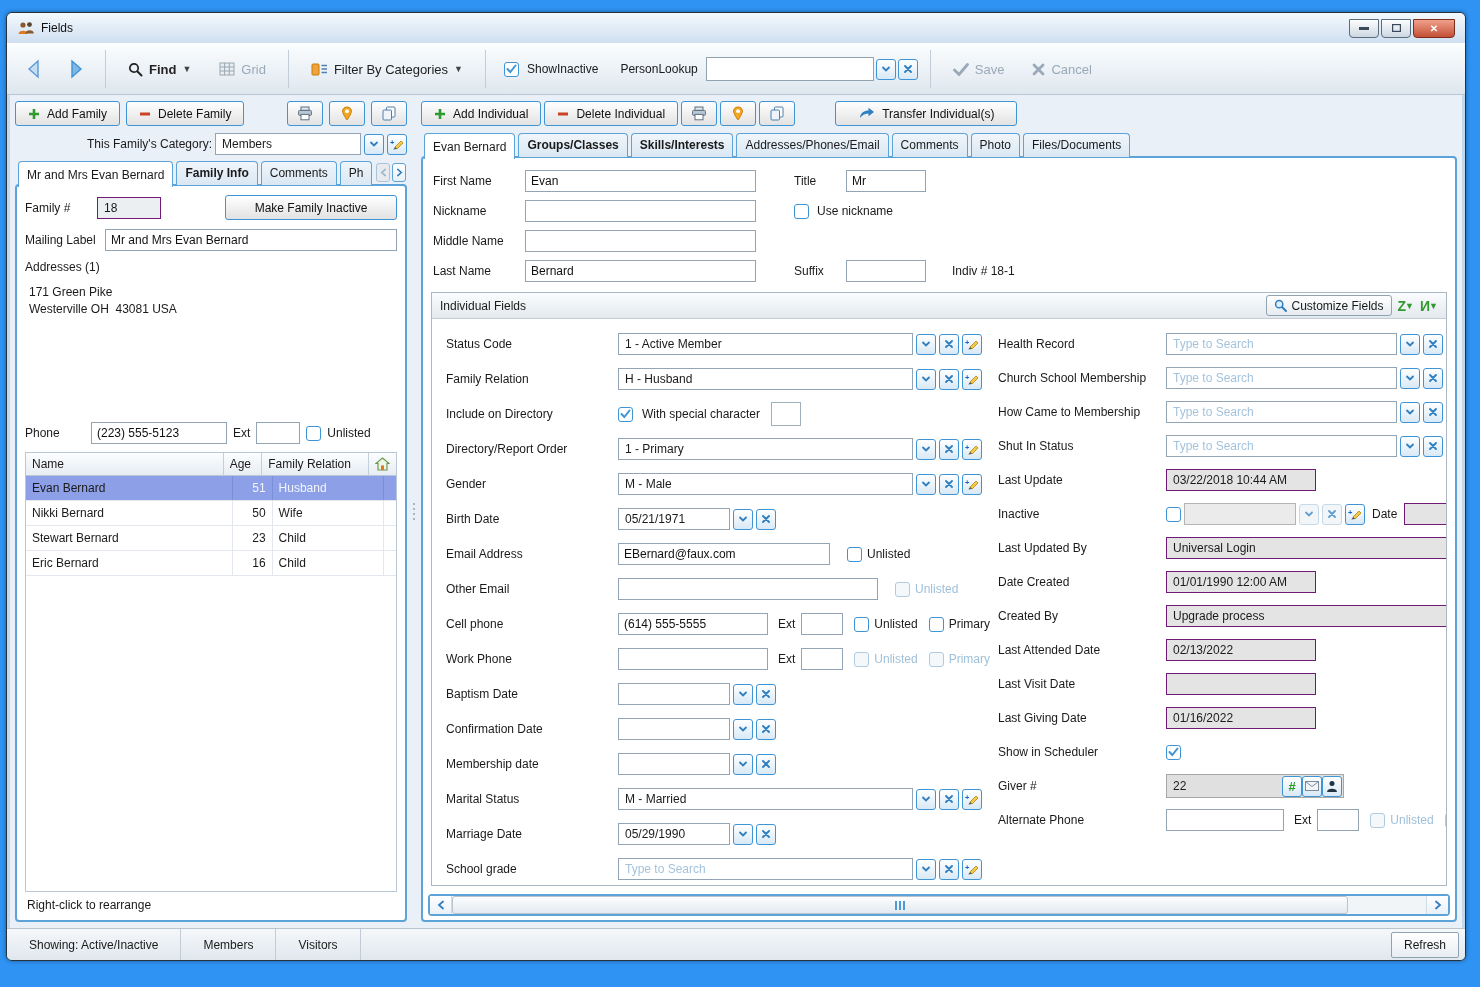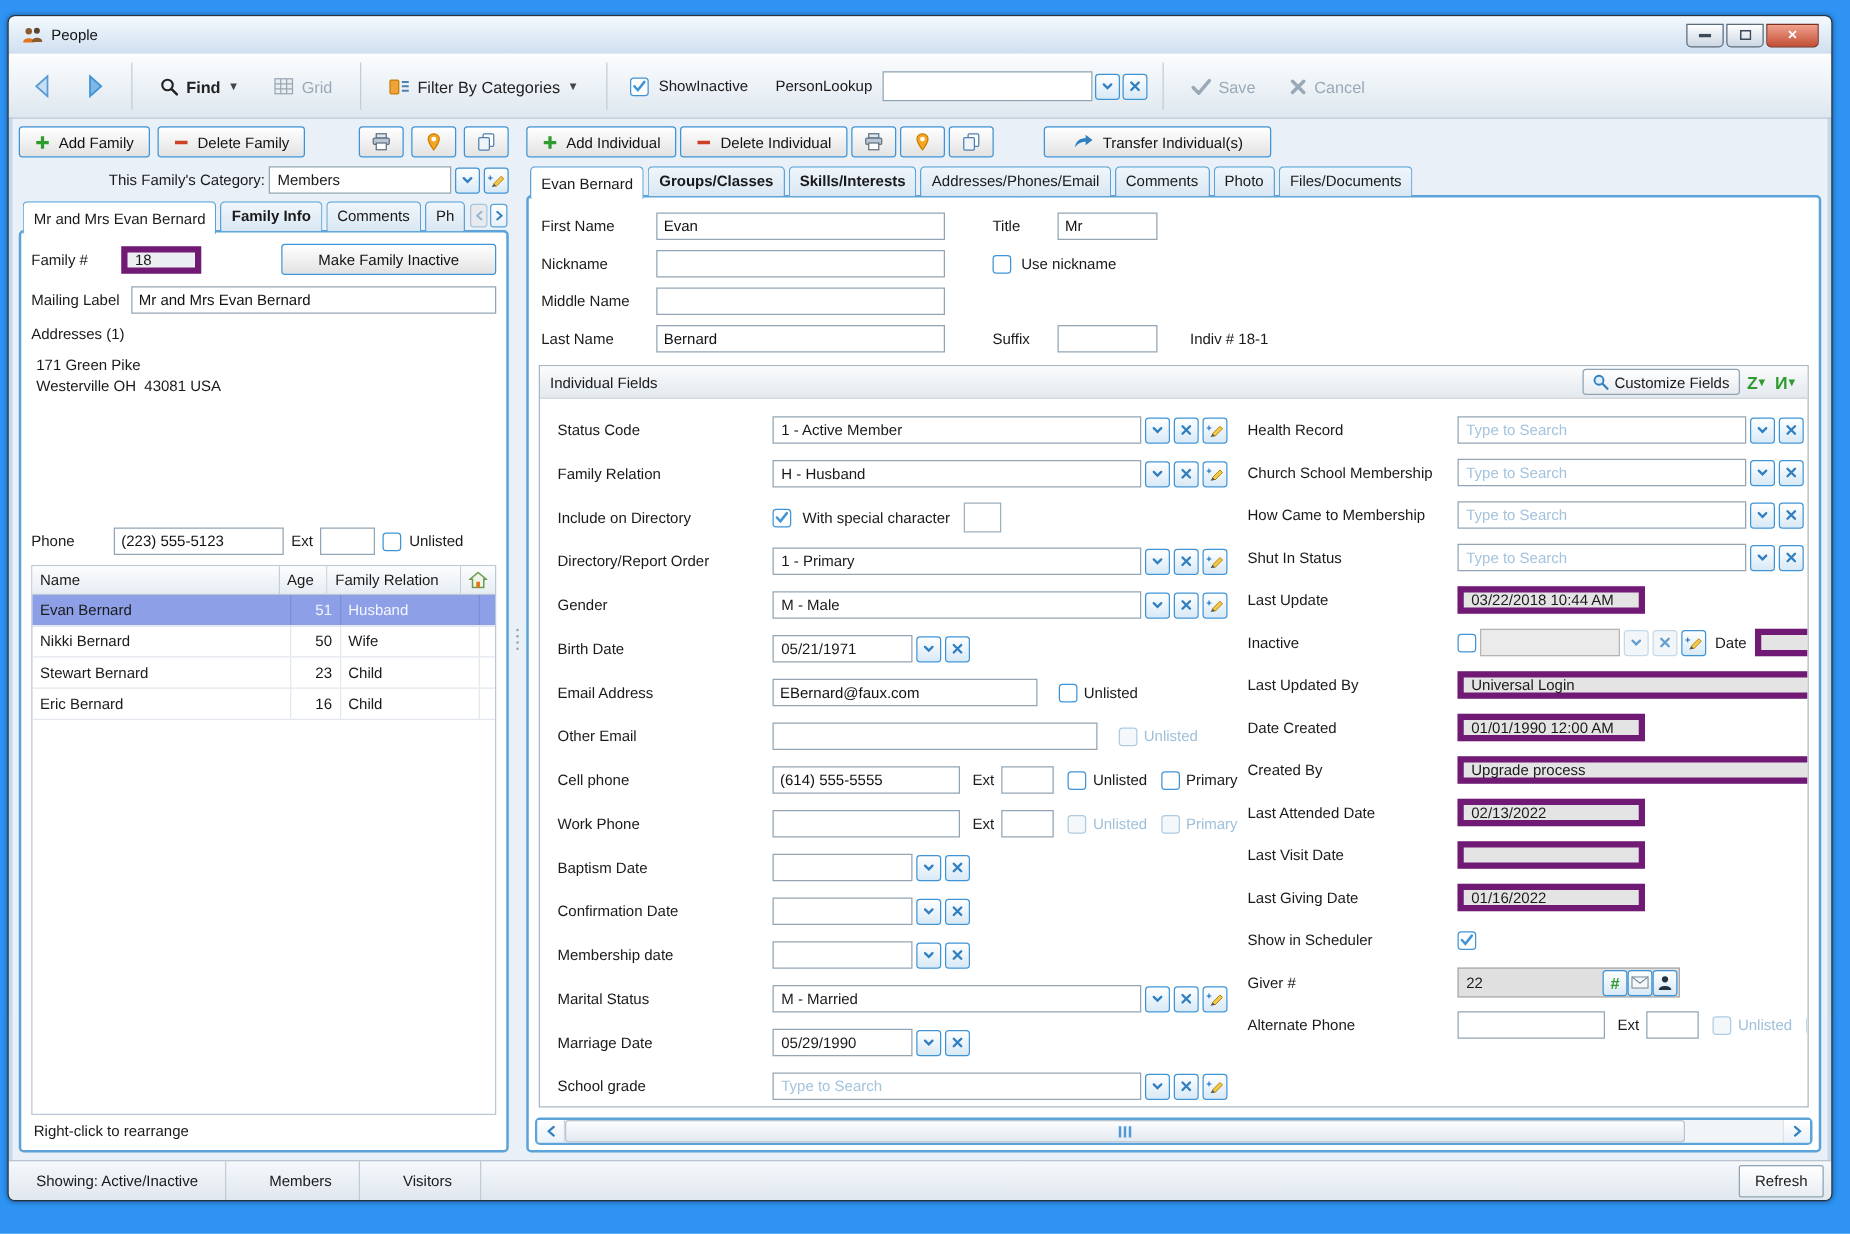--- a/index.html
+++ b/index.html
@@ -38,21 +38,21 @@
             background:linear-gradient(#ffffff,#d8e9f6); display:inline-flex; align-items:center; justify-content:center; }
   .sq-btn.disabled { border-color:#b3cde2; background:#eef3f8; opacity:.75; }
   .cb { width:15px; height:15px; border:1px solid #3f94d6; border-radius:3px; background:#fff; flex:none;
         display:inline-flex; align-items:center; justify-content:center; }
   .cb.disabled { border-color:#aecbe2; background:#f4f8fb; }
   .cb-wrap { display:inline-flex; align-items:center; gap:5px; }
   .cb-label.dim { color:#9fc0da; }
 
   
   .txt { height:22px; border:1px solid #93a5b4; background:#fff; padding:0 5px; font:12px "Liberation Sans",sans-serif; color:#111; }
-  .ro  { height:22px; background:#e4e4e4; border:5px solid #701a75; display:inline-flex; align-items:center; padding:0 6px; }
+  .ro  { height:22px; background:#e4e4e4; border:1px solid #701a75; display:inline-flex; align-items:center; padding:0 6px; }
   .combo-val { height:22px; border:1px solid #93a5b4; background:#fff; display:inline-flex; align-items:center; padding:0 6px; flex:none; }
   .combo-val.disabled { background:#ebebeb; border-color:#b5b5b5; }
   .placeholder { color:#a4c3dd; }
 
   
   .btn { height:25px; border:1px solid #3f94d6; border-radius:3px; background:linear-gradient(#ffffff,#e2e2e2);
          display:inline-flex; align-items:center; justify-content:center; gap:7px; padding:0 12px; font-size:12px; color:#111; flex:none; }
   .icon-btn { width:36px; padding:0; }
 
   
@@ -138,42 +138,42 @@
   .hs-btn { width:22px; flex:none; border-right:1px solid #cfdbe5; display:flex; align-items:center; justify-content:center;
             background:linear-gradient(#fff,#e9f1f8); }
   .hs-btn.right { border-right:none; border-left:1px solid #cfdbe5; }
   .hs-track { flex:1; position:relative; background:#f2f5f8; }
   .hs-thumb { position:absolute; left:0; top:0; bottom:0; width:92%; border-radius:3px; border:1px solid #b9c4cf;
               background:linear-gradient(#fcfdfe,#e3eaf0); display:flex; align-items:center; justify-content:center; gap:2px; }
   .hs-thumb i { width:2px; height:9px; background:#4f9ad6; }
 
   
   .statusbar { height:32px; flex:none; background:linear-gradient(#f5f8fb,#e0e7ee); border-top:1px solid #b9c4cf;
-               display:flex; align-items:stretch;gap:12px; }
+               display:flex; align-items:stretch; }
   .sb-seg { display:flex; align-items:center; padding:0 22px; border-right:1px solid #c3ccd6; font-size:12px; }
   .sb-spacer { flex:1; }
   .refresh-btn { align-self:center; margin-right:6px; height:26px; padding:0 12px; border:1px solid #8fa3b2; border-radius:2px;
                  background:linear-gradient(#fff,#e8edf2); display:flex; align-items:center; }
   svg { display:block; }
 </style>
 </head>
 <body>
 
 <div class="win">
 
   <div class="titlebar">
     <span>
       <svg width="18" height="14" viewBox="0 0 18 14">
         <circle cx="6" cy="4" r="2.6" fill="#8a5a2a"></circle>
           <path d="M1.5 13 C1.5 8.5 10.5 8.5 10.5 13 Z" fill="#e07820"></path>
         <circle cx="12.5" cy="3.6" r="2.4" fill="#5a4630"></circle>
           <path d="M8.5 12.5 C8.5 8.2 16.8 8.2 16.8 12.5 Z" fill="#8a5a2a"></path>
       </svg>
     </span>
-    <span class="title">People</span>
+    <span class="title">Fields</span>
     <div class="win-controls">
       <span class="wc-btn">
           <svg width="10" height="3">
             <rect width="10" height="3" fill="#3a4a5a"></rect>
           </svg>
         </span>
       <span class="wc-btn">
           <svg width="9" height="8">
             <rect x="0.5" y="0.5" width="8" height="7" fill="none" stroke="#3a4a5a" stroke-width="1.4"></rect>
           </svg>

